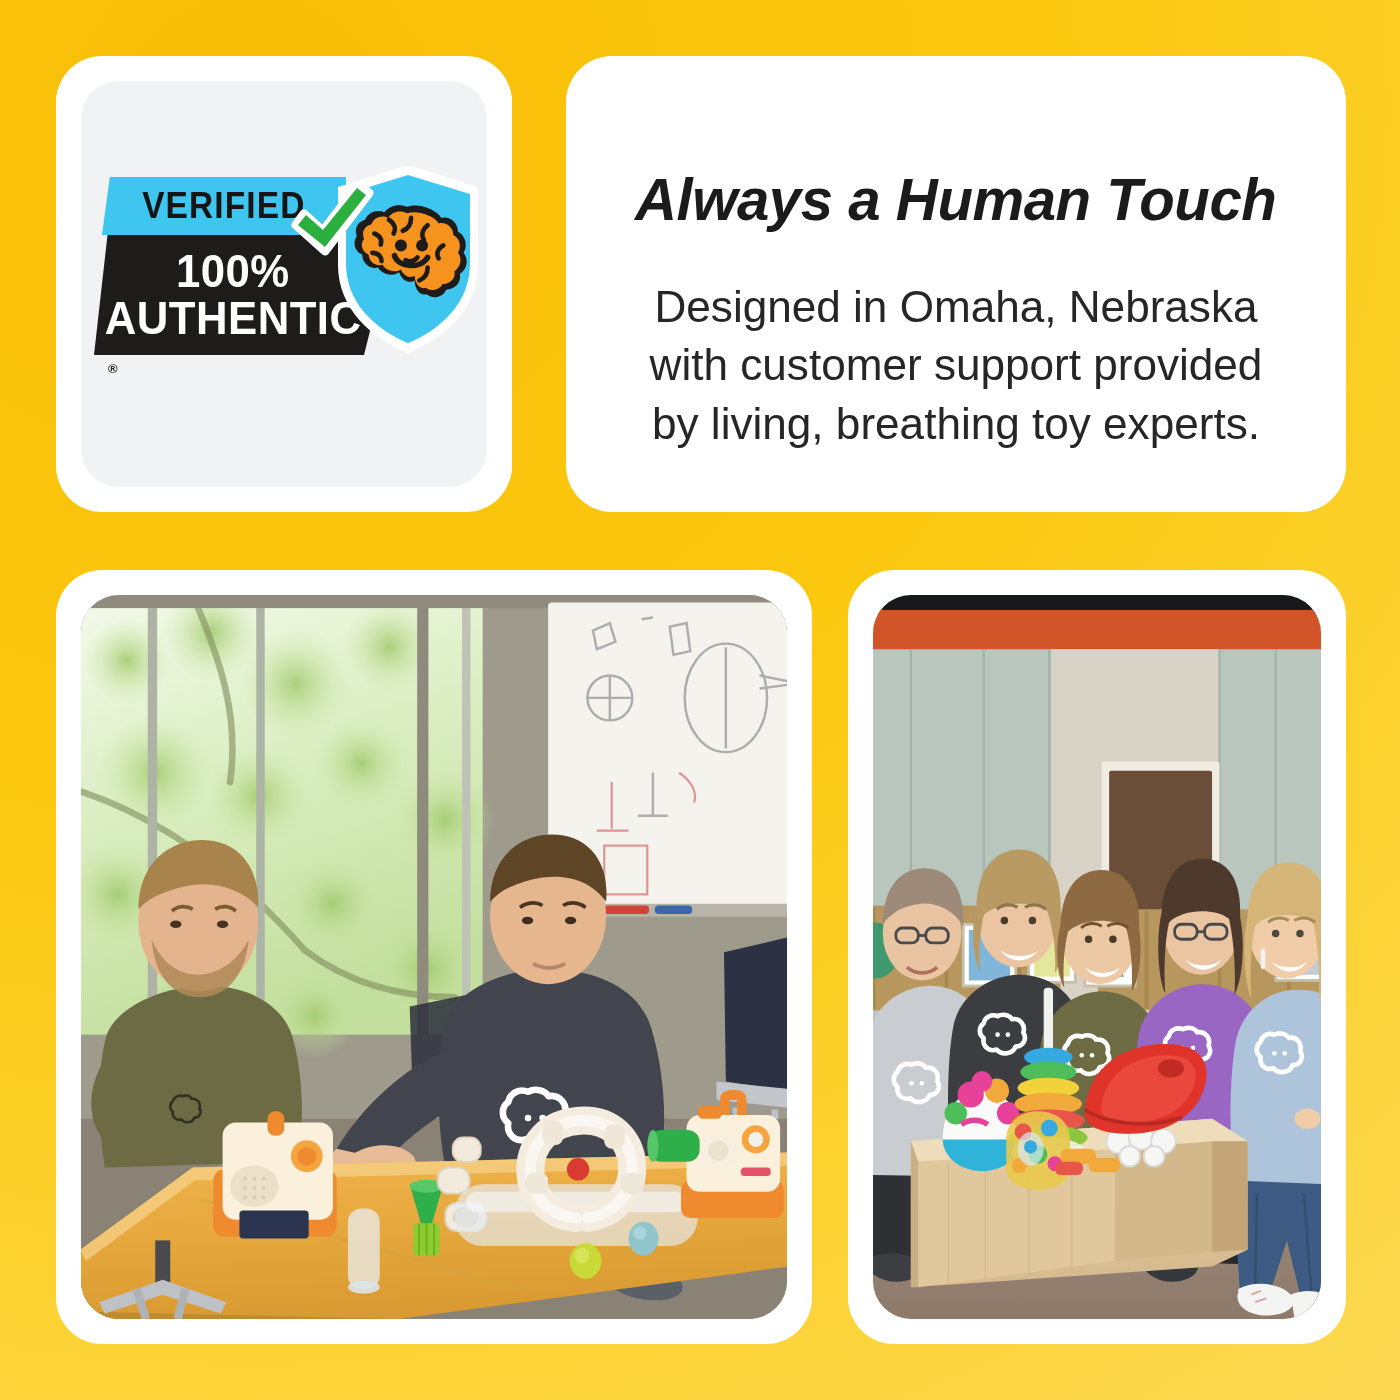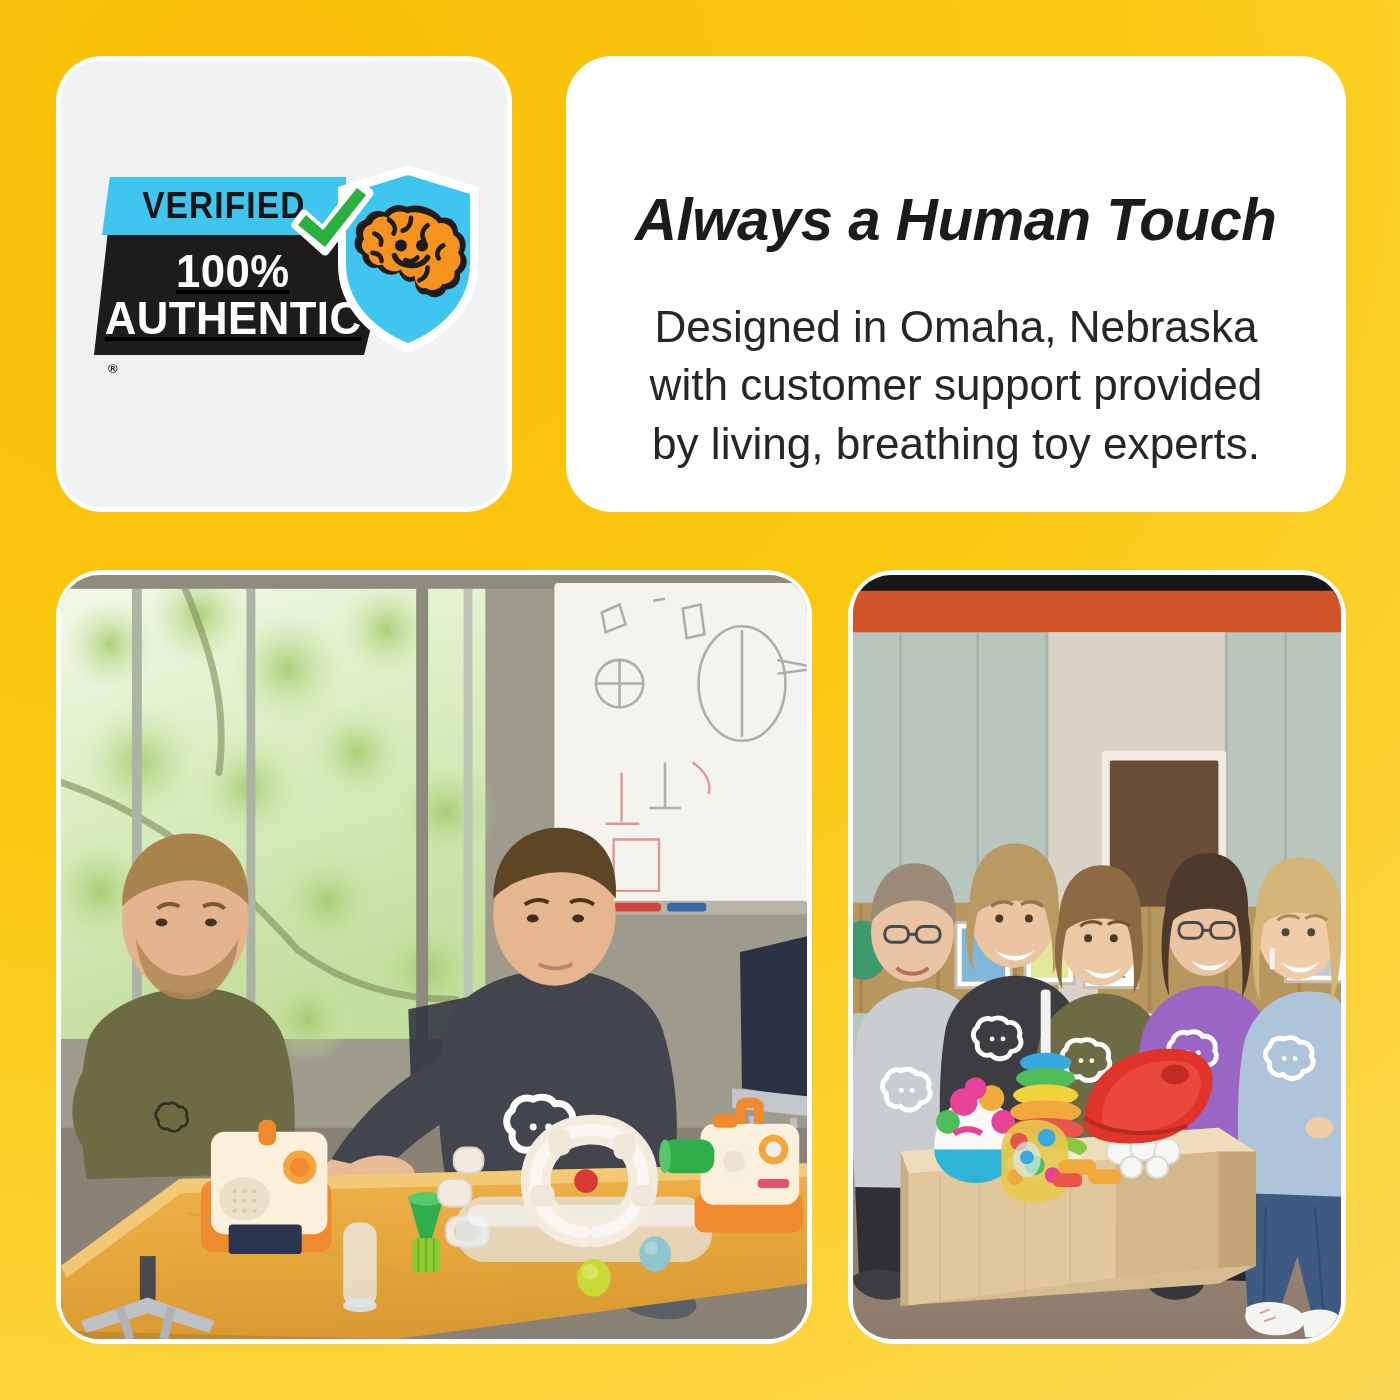--- a/index.html
+++ b/index.html
@@ -18,21 +18,21 @@
     background:
       radial-gradient(ellipse 150% 130% at 18% 8%, #F9BE07 0%, #FBC80F 38%, #FCD22F 64%, #FBDB62 100%);
     overflow: hidden;
   }
 
   
   .card {
     position: absolute;
     background: #FFFFFF;
     border-radius: 46px;
-    padding: 5px;
+    padding: 25px;
     overflow: hidden;
   }
   .card-inner {
     width: 100%;
     height: 100%;
     border-radius: 38px;
     overflow: hidden;
     position: relative;
   }
 
@@ -68,21 +68,20 @@
   
   .authentic-band {
     position: absolute;
     left: 0px; top: 76px;
     width: 300px; height: 120px;
     background: #1D1C1B;
     clip-path: polygon(4.5% 0%, 100% 0%, 90% 100%, 0% 100%);
     display: flex; flex-direction: column;
     align-items: center; justify-content: center;
     padding-right: 22px;
-    text-decoration: underline;
   }
   .authentic-band .l1 {
     font-family: "Liberation Sans Narrow", "Liberation Sans", sans-serif;
     font-weight: 700; font-size: 46px; line-height: 0.98;
     color: #FFFFFF; letter-spacing: 0.5px;
     transform: scaleX(0.95);
   }
   .authentic-band .l2 {
     font-family: "Liberation Sans Narrow", "Liberation Sans", sans-serif;
     font-weight: 700; font-size: 46px; line-height: 1.0;

